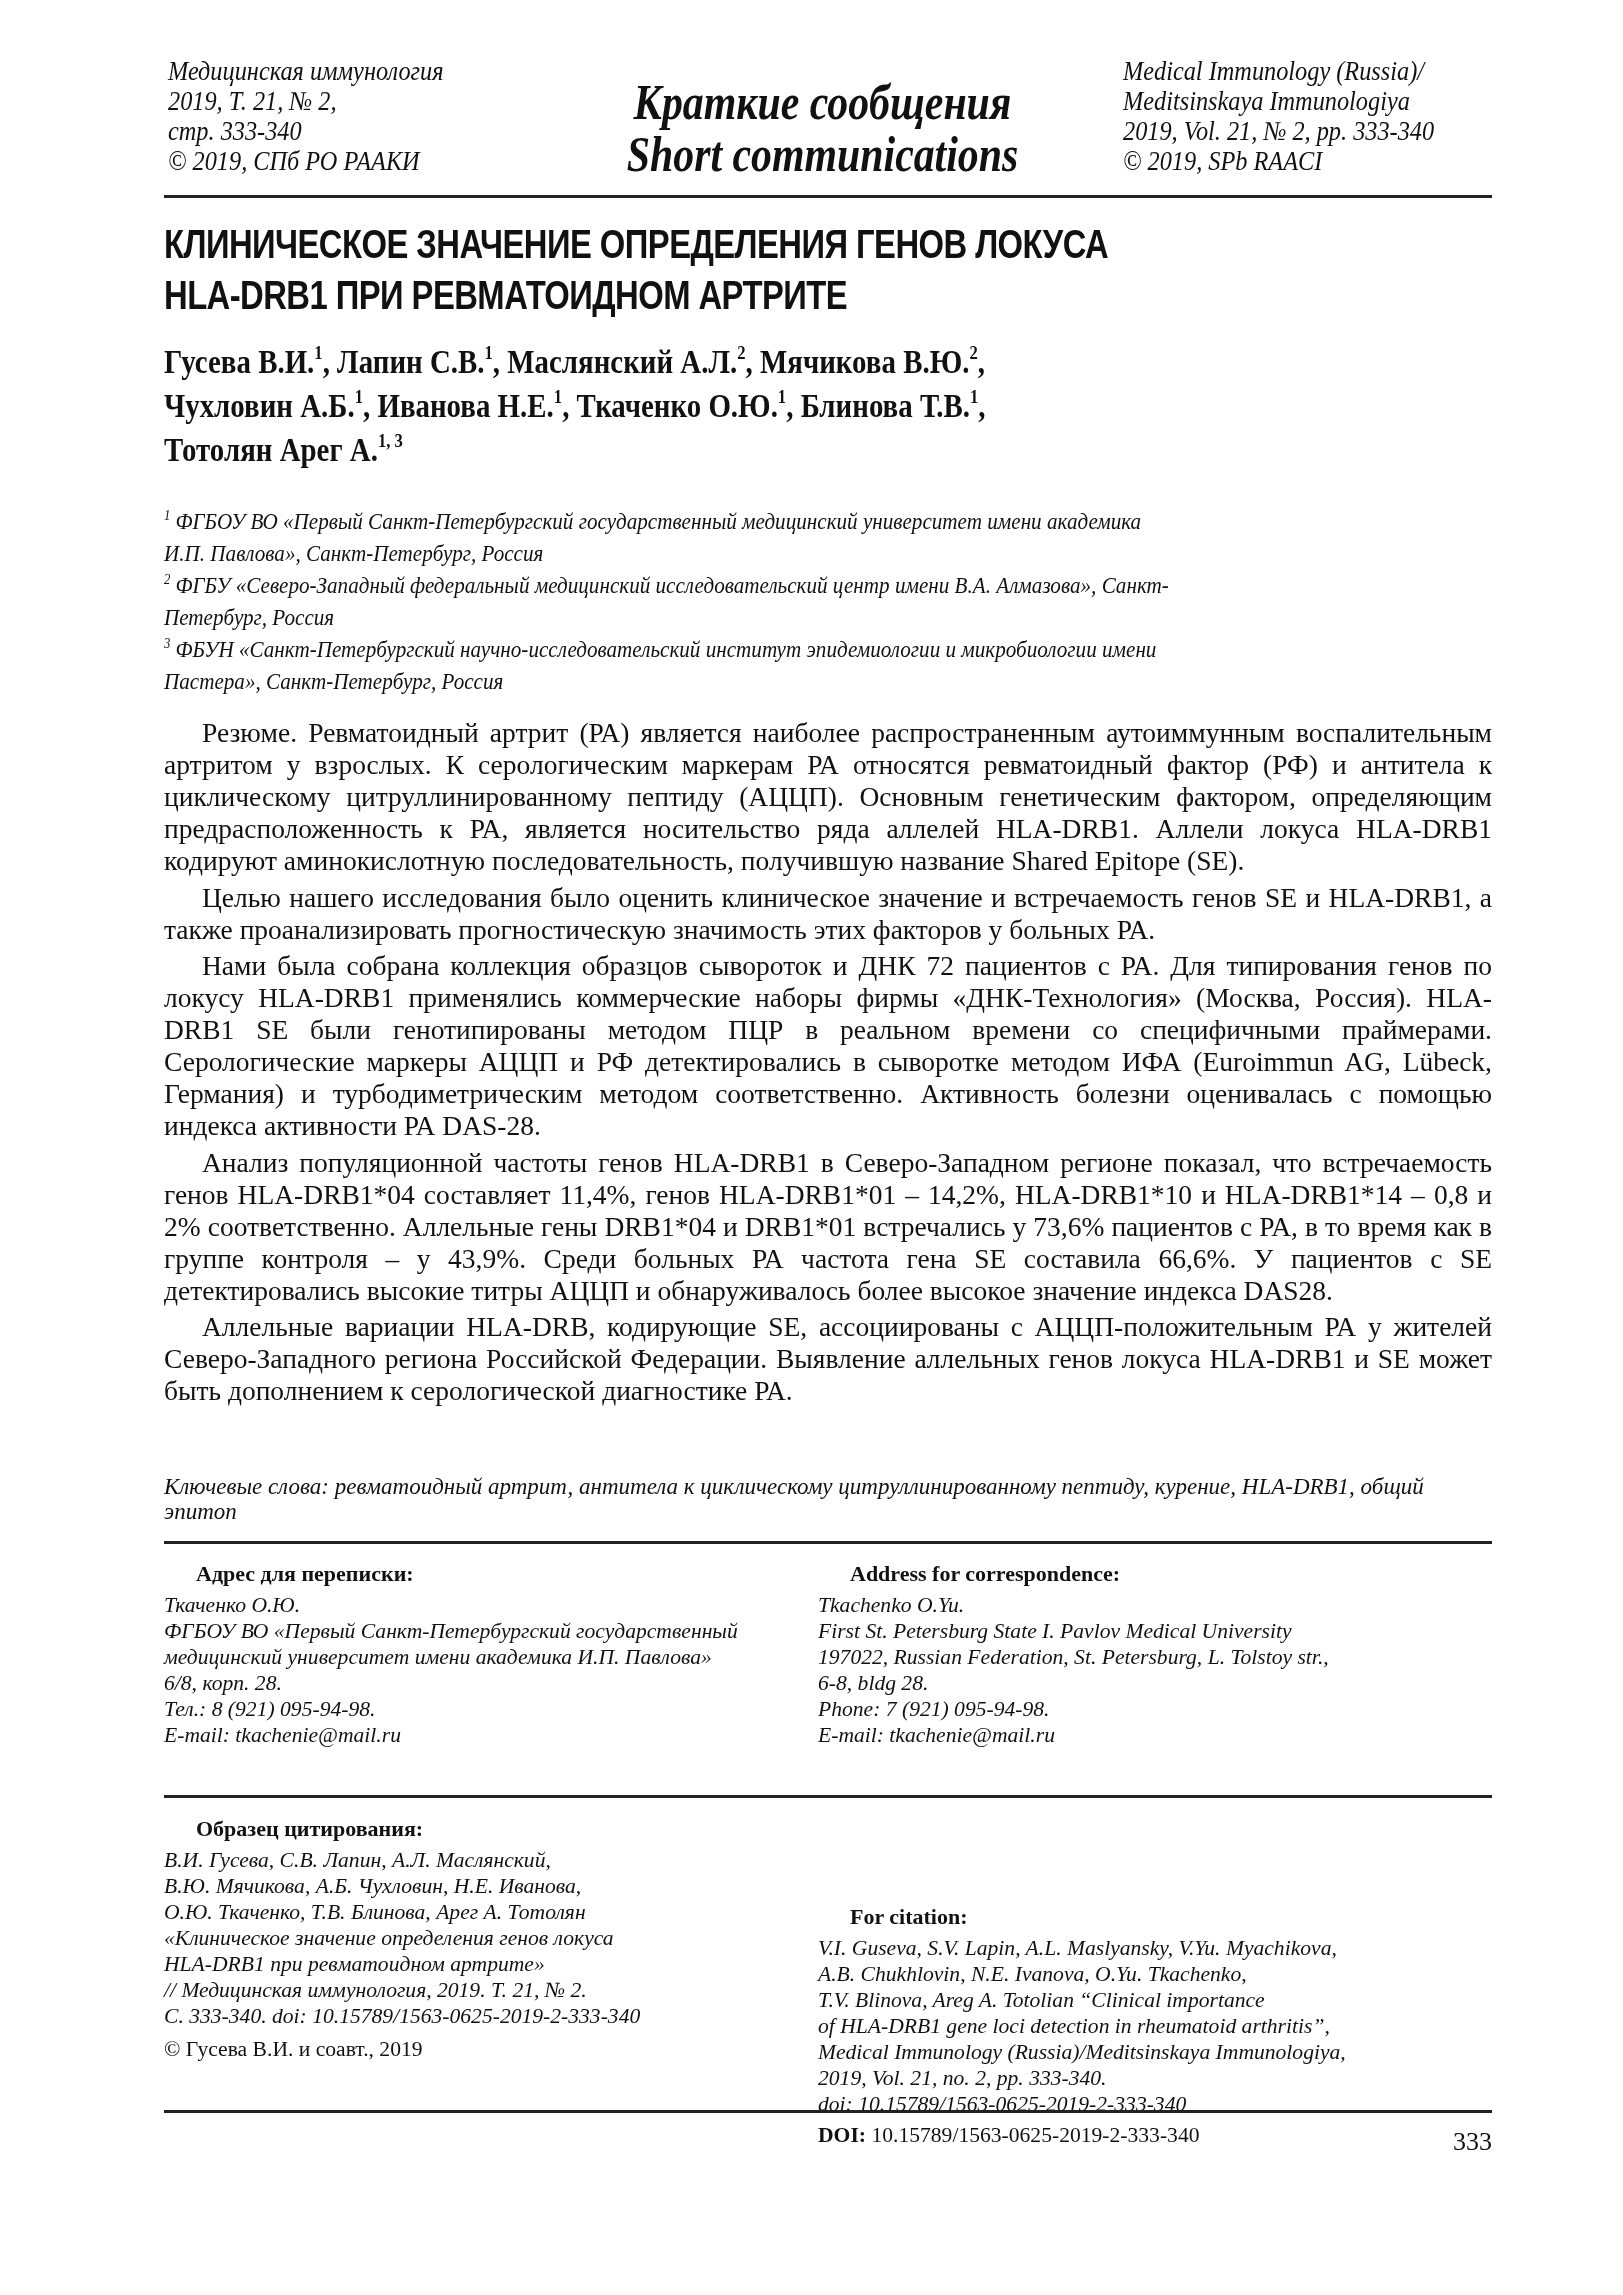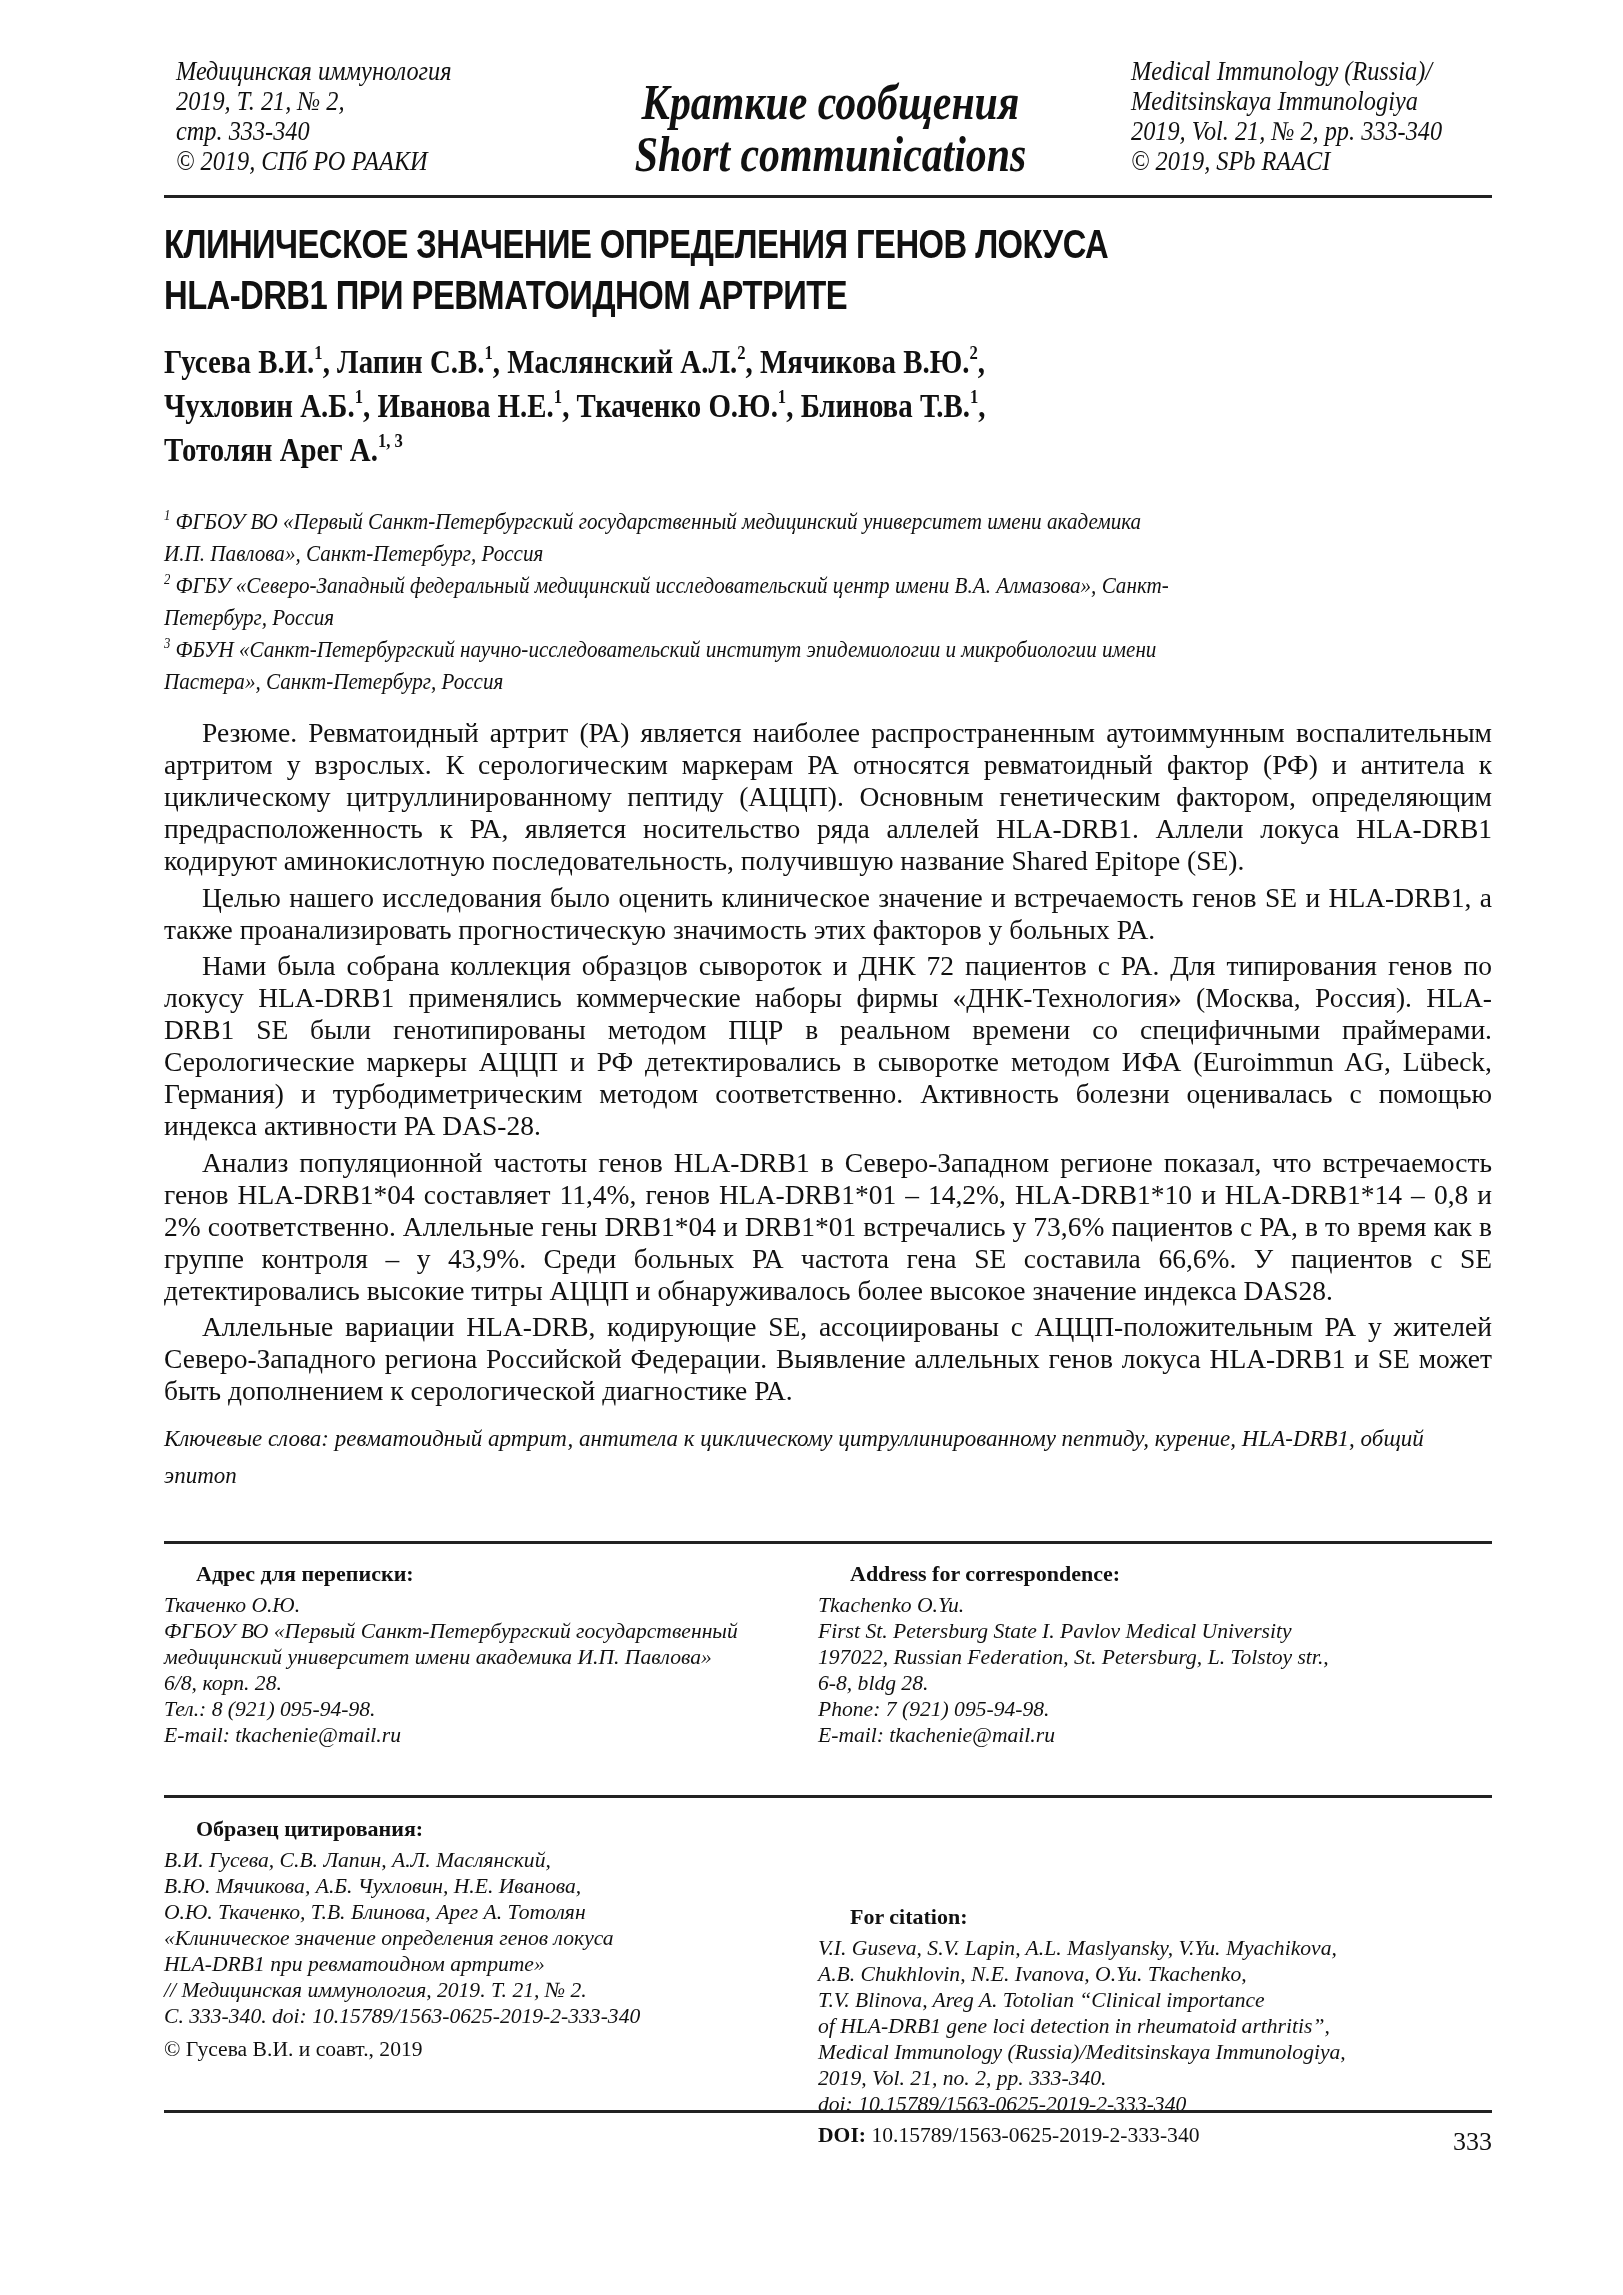--- a/index.html
+++ b/index.html
@@ -1,41 +1,41 @@
 <!DOCTYPE html>
 <html style="font-size:10.5px"><head>
 <meta charset="utf-8">
 <style>
   html, body { margin: 0; padding: 0; background: #ffffff; }
   body { width: 1623px; height: 2295px; position: relative; color: #111; font-family: "Liberation Serif", serif; overflow: hidden; }
   .page { position: absolute; left: 164px; top: 0; width: 1328px; }
 
   
-  .hdr { position: absolute; top: 56px; left: 12px; width: 1328px; height: 131px; }
+  .hdr { position: absolute; top: 56px; left: 4px; width: 1328px; height: 131px; }
   .hdr-left { position: absolute; left: 0; top: 0; font-style: italic; font-size: 27px; line-height: 30px; transform: scaleX(0.9); transform-origin: left top; }
   .hdr-right { position: absolute; left: 955px; top: 0; font-style: italic; font-size: 27px; line-height: 30px; transform: scaleX(0.9); transform-origin: left top; white-space: nowrap; }
   .hdr-center { position: absolute; left: 406px; top: 19.6px; width: 497px; text-align: center; font-style: italic; font-weight: bold; font-size: 51px; line-height: 52px; transform: scaleX(0.82); transform-origin: center top; white-space: nowrap; }
   .hdr-line { display: block; }
   .rule { position: absolute; left: 0; width: 1328px; height: 2.6px; background: #222; }
 
   
   .title { position: absolute; top: 219px; left: 0; width: 1328px; font-family: "Liberation Sans", sans-serif; font-weight: bold; font-size: 41px; line-height: 51px; transform: scaleX(0.8); transform-origin: left top; white-space: nowrap; letter-spacing: -0.7px; }
   .authors { position: absolute; top: 340px; left: 0; font-weight: bold; font-size: 34px; line-height: 44px; transform: scaleX(0.85); transform-origin: left top; white-space: nowrap; }
   .authors sup { font-size: 19.6px; vertical-align: 14.4px; line-height: 0; }
 
   .affils { position: absolute; top: 505px; left: 0; width: 1328px; font-style: italic; font-size: 24px; line-height: 32px; }
   .affil-line { display: block; white-space: nowrap; transform: scaleX(0.88); transform-origin: left top; }
   .affils sup { font-size: 14.4px; vertical-align: 9.2px; line-height: 0; }
 
   
   .abstract { position: absolute; top: 717px; left: 0; width: 1328px; font-size: 27.5px; line-height: 32px; }
   .abstract p { margin: 0 0 4.6px 0; text-indent: 38px; text-align: justify; text-align-last: left; }
   .abstract .lbl { font-weight: normal; margin-top: 44px; }
 
-  .keywords { position: absolute; top: 1420px; left: 0; width: 1328px; font-style: italic; font-size: 23px; line-height: 37px; }
+  .keywords { position: absolute; top: 1474px; left: 0; width: 1328px; font-style: italic; font-size: 23px; line-height: 25px; }
 
   
   .col { position: absolute; width: 648px; font-size: 21.6px; line-height: 26px; }
   .col .head { font-weight: bold; font-size: 22px; margin-bottom: 5.2px; margin-left: 32px; }
   .col .body { font-style: italic; }
   .col .body span { display: block; white-space: nowrap; }
   .doi-row { margin-top: 5.2px; font-style: normal; white-space: nowrap; }
   .doi-row b { font-weight: bold; }
   .copy-row { margin-top: 6.5px; }
 

